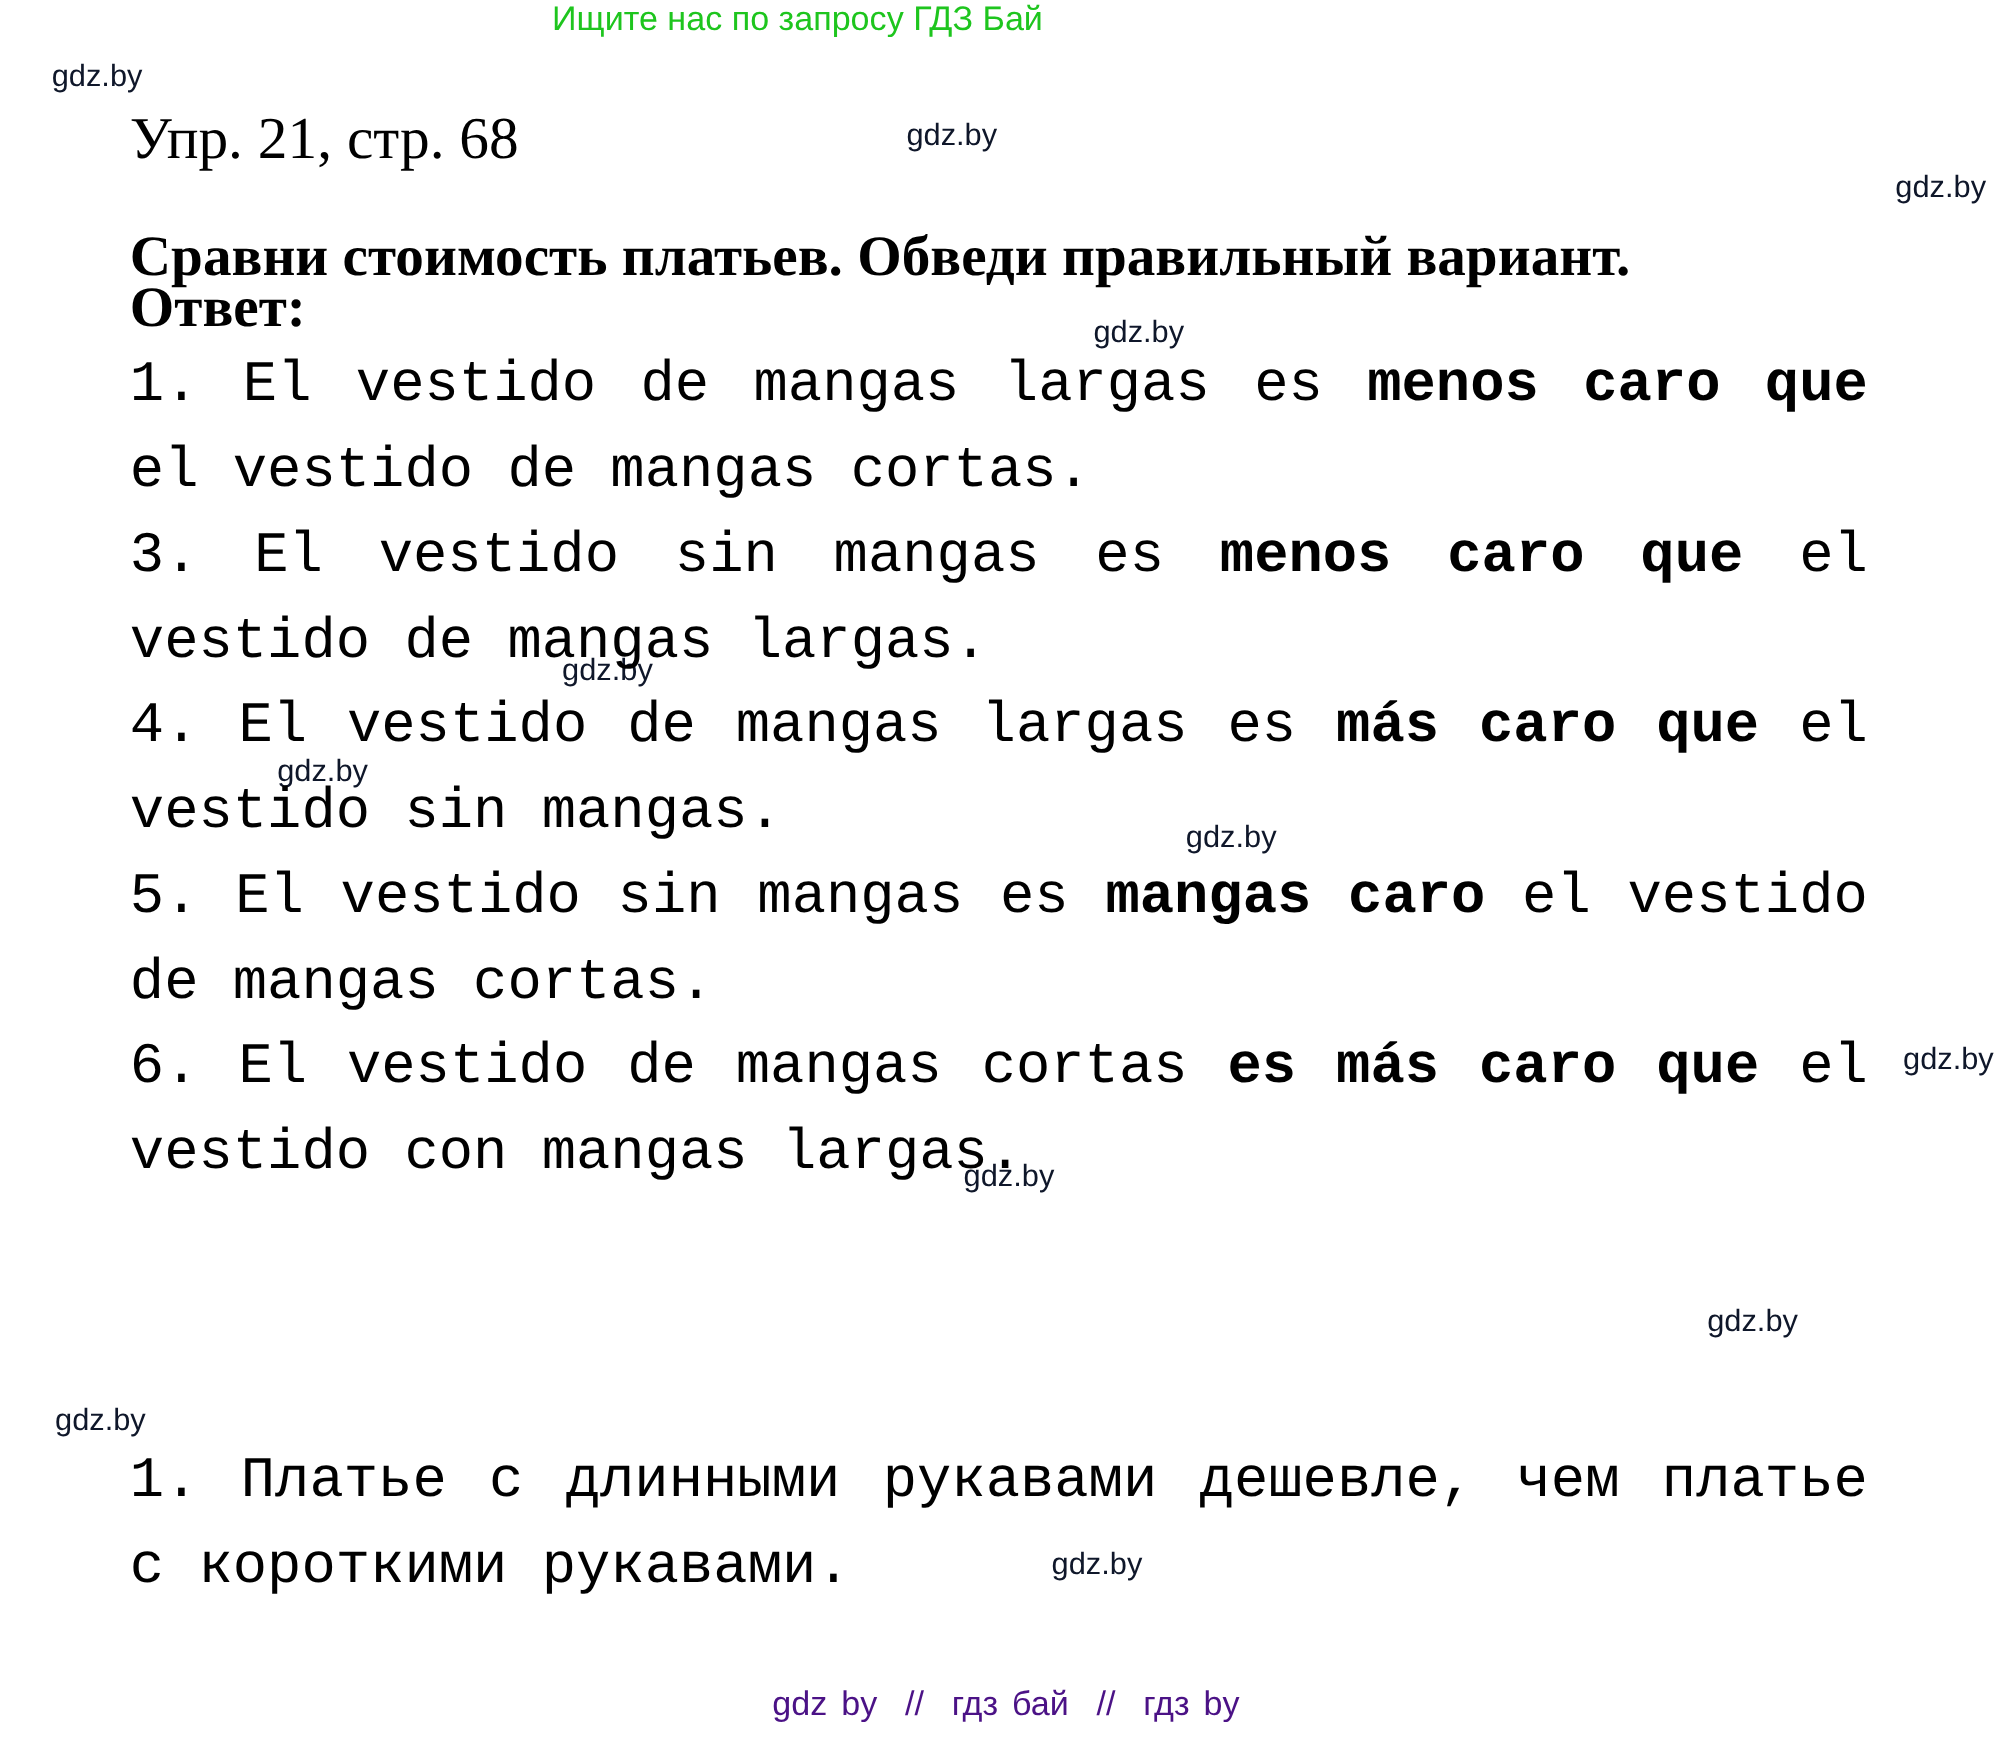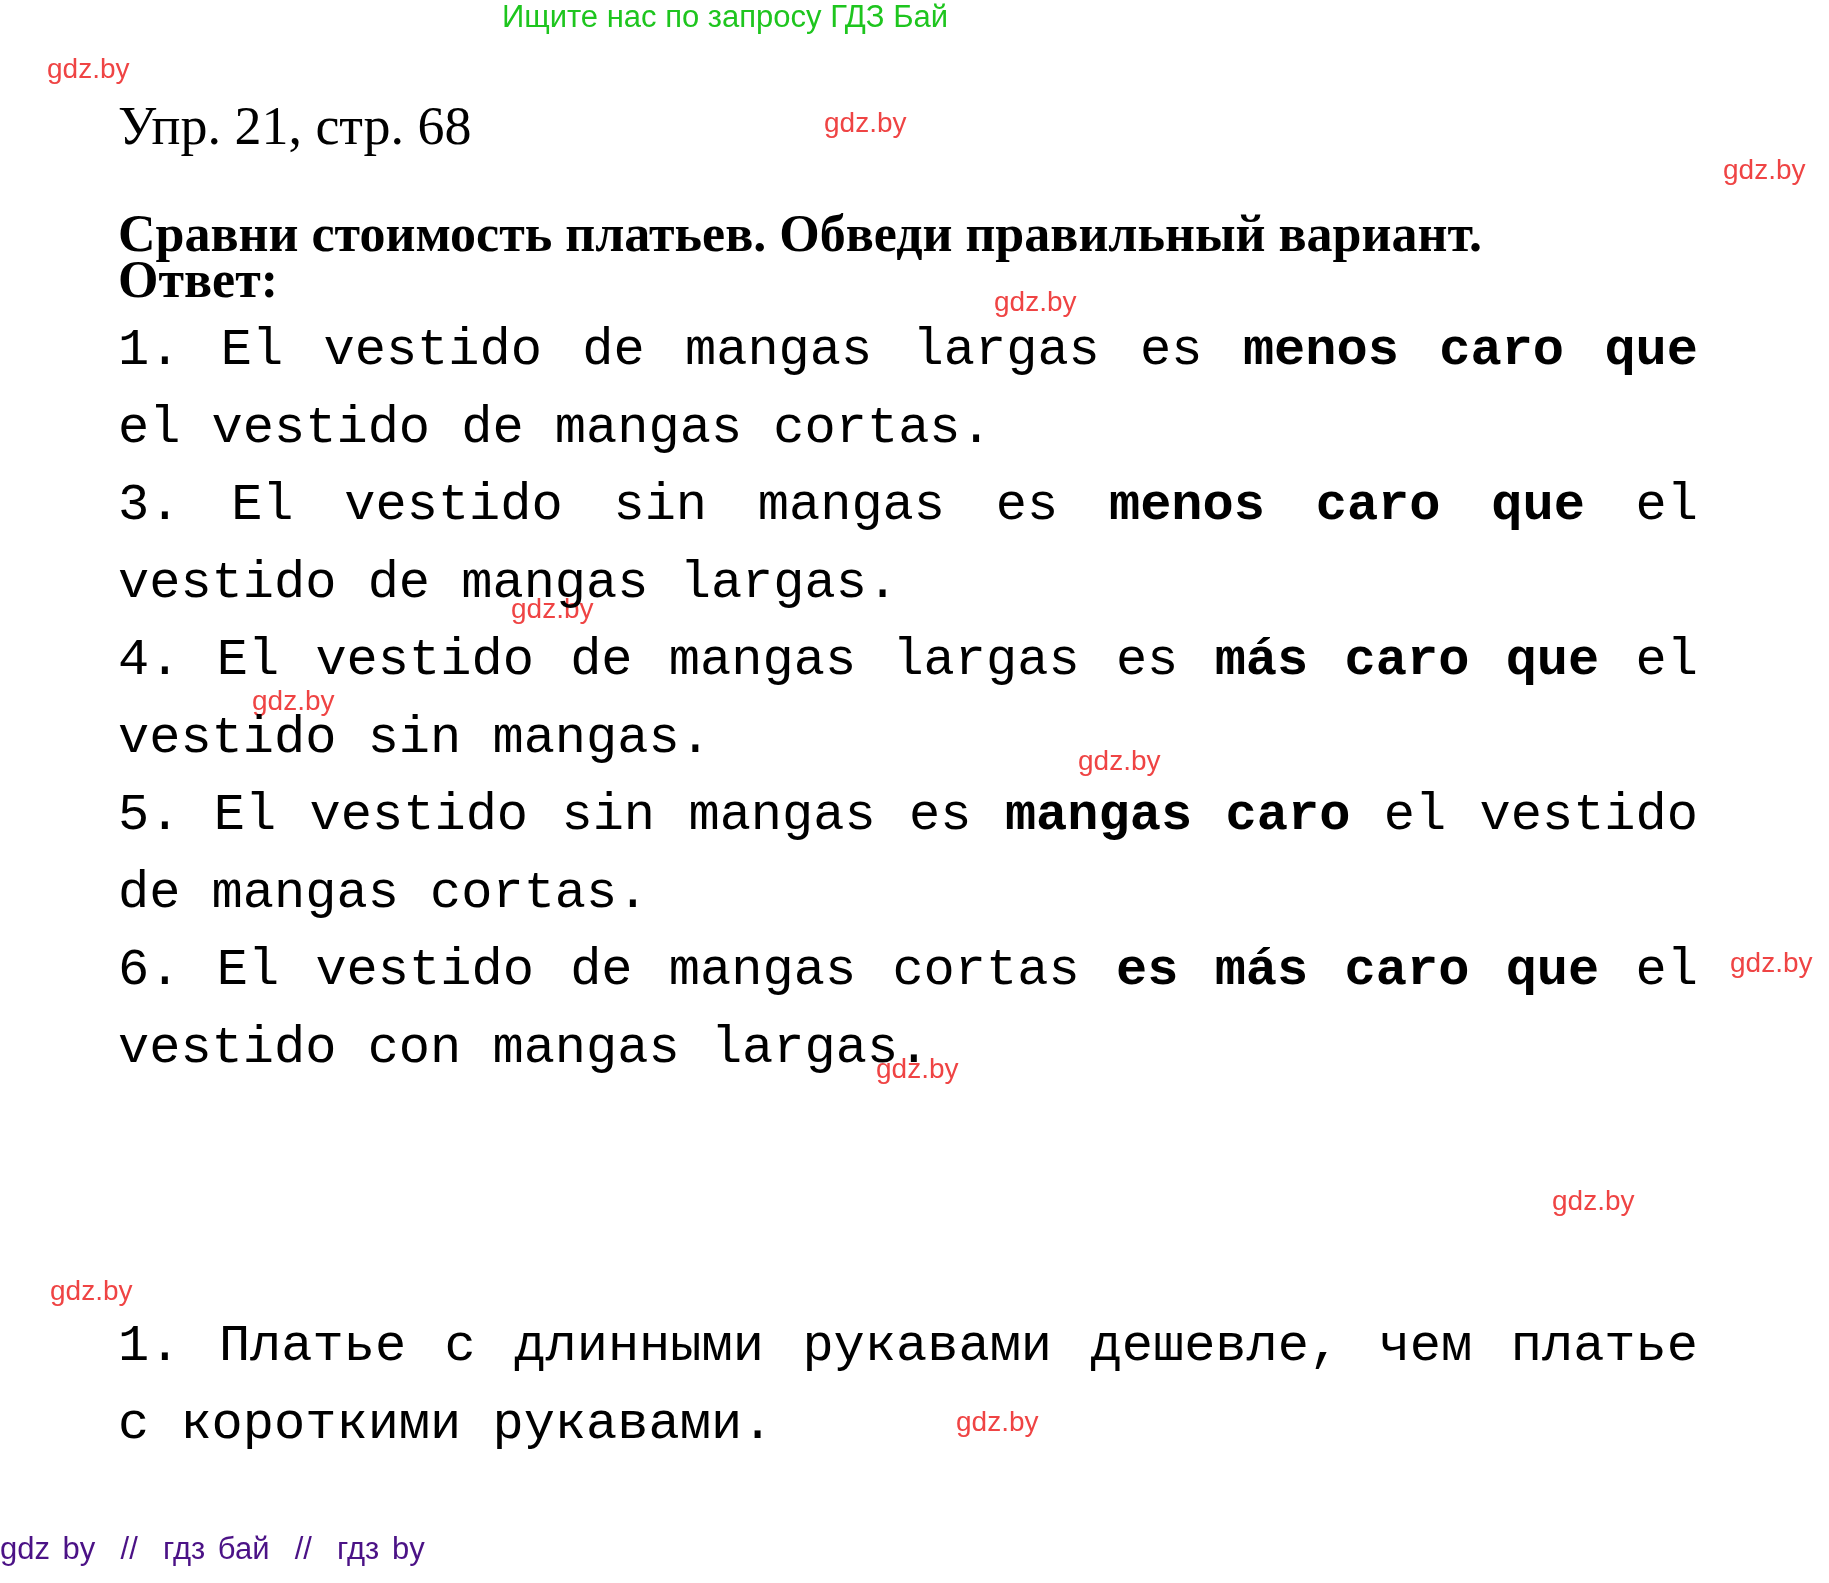--- a/index.html
+++ b/index.html
@@ -1,26 +1,26 @@
 <!DOCTYPE html>
 <html><head>
 <meta charset="utf-8">
 <style>
   html, body { margin:0; padding:0; background:#ffffff; }
   body { width:1829px; height:1583px; position:relative; overflow:hidden; }
   .abs { position:absolute; }
   .hdr { top:0; left:0; width:1450px; text-align:center; font-family:"Liberation Sans", sans-serif; font-size:31px; color:#1ec51e; line-height:34px; }
-  .wm { font-family:"Liberation Sans", sans-serif; font-size:28px; color:#ef4444; line-height:30px; white-space:nowrap; }
+  .wm { font-family:"Liberation Sans", sans-serif; font-size:28px; color:#0f172a; line-height:30px; white-space:nowrap; }
   .title { left:118px; top:96px; font-family:"Liberation Serif", serif; font-weight:normal; font-size:54px; line-height:60px; color:#000; white-space:nowrap; }
   .sub { left:118px; top:172px; font-family:"Liberation Serif", serif; font-weight:bold; font-size:52px; line-height:60px; color:#000; white-space:nowrap;margin-top:32px; }
   .ans { left:118px; top:250px; font-family:"Liberation Serif", serif; font-weight:bold; font-size:52px; line-height:60px; color:#000; }
   .body { left:118px; width:1580px; font-family:"Liberation Serif", serif; font-size:52px; line-height:77.5px; color:#000; text-align:justify; text-align-last:left; }
   .body b { font-weight:bold; }
   .item { margin:0;font-family:Liberation Mono, monospace; }
-  .footer { top:1532px; left:0; width:1829px; font-family:"Liberation Sans", sans-serif; font-size:31px; color:#4b1286; line-height:34px; word-spacing:4px; }
+  .footer { top:1532px; left:0; width:1829px; text-align:center; font-family:"Liberation Sans", sans-serif; font-size:31px; color:#4b1286; line-height:34px; word-spacing:4px; }
 </style>
 </head>
 <body>
 
 <div class="abs hdr">Ищите нас по запросу ГДЗ Бай</div>
 
 <div class="abs wm" style="left:47px;top:54px">gdz.by</div>
 <div class="abs wm" style="left:824px;top:108px">gdz.by</div>
 <div class="abs wm" style="left:1723px;top:155px">gdz.by</div>
 <div class="abs wm" style="left:994px;top:287px">gdz.by</div>

